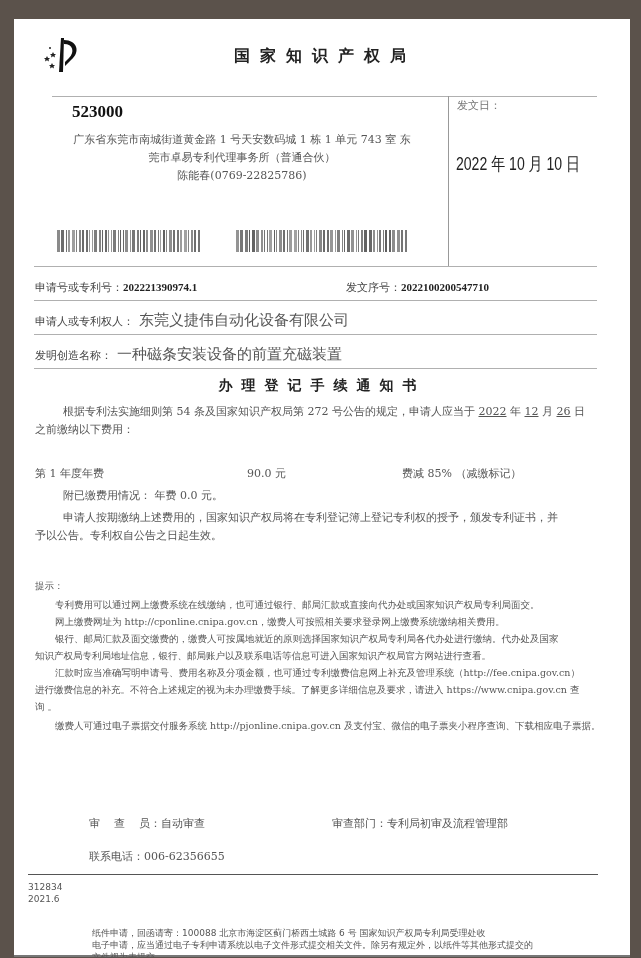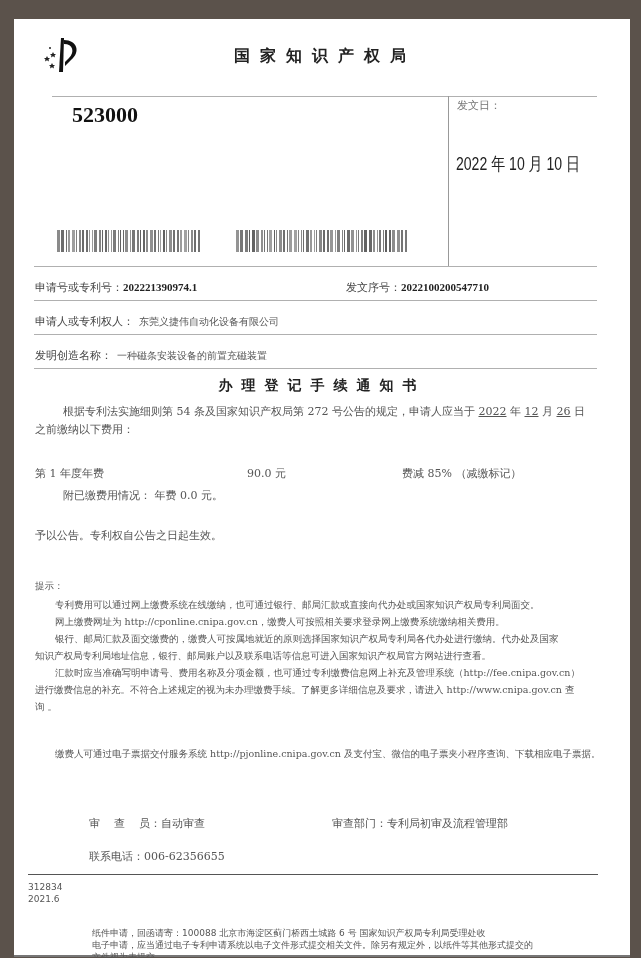--- a/index.html
+++ b/index.html
@@ -9,29 +9,29 @@
   }
   .paper {
     position:absolute; left:14px; top:19px; width:616px; height:936px; background:#ffffff;
     box-shadow: 0 2px 0 #777;
   }
   .abs { position:absolute; }
   .logo { left:27px; top:15px; width:50px; height:40px; }
   .agency { left:220px; top:27px; font-family:"DejaVu Sans","Liberation Sans",sans-serif; font-size:16px; font-weight:bold; letter-spacing:10px; color:#222; }
   .hline { position:absolute; height:1px; background:#b0b0b0; }
   .vline { position:absolute; width:1px; background:#999; }
-  .postcode { left:58px; top:83px; font-size:22px; font-weight:bold; color:#111; font-family:"Liberation Serif",serif; }
+  .postcode { left:58px; top:83px; font-size:17px; font-weight:bold; color:#111; font-family:"Liberation Serif",serif; }
   .addr { left:28px; top:112px; width:400px; text-align:center; font-size:11px; line-height:18px; color:#555; }
   .issue-label { left:443px; top:79px; font-size:11px; color:#777; }
   .issue-date { left:442px; top:133px; font-family:"Liberation Sans","DejaVu Sans",sans-serif; font-size:18px; color:#222; transform:scaleX(0.78); transform-origin:left top; }
   .barcode { top:211px; height:22px; display:flex; align-items:stretch; }
   .barcode span { display:block; background:#555; margin-right:1px; }
   .row-label { font-size:11px; color:#444; }
   .row-val-bold { font-size:11px; font-weight:bold; color:#222; font-family:"Liberation Serif",serif; }
-  .row-val { font-size:10px; color:#555;text-align:center; }
+  .row-val { font-size:15px; color:#555;text-align:center; }
   .notice-title { left:0; width:616px; top:358px; text-align:center; font-size:14px; font-weight:bold; letter-spacing:9px; color:#222; font-family:"DejaVu Sans","Liberation Sans",sans-serif; }
   .para { font-size:11px; color:#555; line-height:18px; }
   .u { text-decoration:underline; }
   .small { font-size:9.5px; color:#555; line-height:17px; }
   .foot { font-family:"DejaVu Sans","Liberation Sans",sans-serif; font-size:9px; color:#555; line-height:12px; }
 </style>
 </head>
 <body>
 
 <div class="paper">
@@ -45,20 +45,25 @@
       <polygon points="18,38 20,4 23,4 22,38" fill="#111"></polygon>
       <path d="M23,6 C36,6 40,18 30,26 L24,32 L24,28 L28,24 C34,18 32,10 23,10 Z" fill="#111"></path>
     </svg>
   </div>
   <div class="abs agency">国家知识产权局</div>
 
   <div class="hline" style="left:38px; top:77px; width:545px;"></div>
   <div class="vline" style="left:434px; top:77px; height:170px;"></div>
 
   <div class="abs postcode">523000</div>
+  <div class="abs addr">
+    <div>广东省东莞市南城街道黄金路 1 号天安数码城 1 栋 1 单元 743 室  东</div>
+    <div>莞市卓易专利代理事务所（普通合伙）</div>
+    <div>陈能春(0769-22825786)</div>
+  </div>
 
   <div class="abs issue-label">发文日：</div>
   <div class="abs issue-date">2022 年 10 月 10 日</div>
 
   <div class="abs barcode" id="bc1" style="left:43px; width:148px;">
       <span style="width: 3px; opacity: 0.69;"></span>
       <span style="width: 3px; opacity: 0.86; margin-right: 2px;"></span>
       <span style="width: 1px; opacity: 0.83;"></span>
       <span style="width: 2px; opacity: 0.6; margin-right: 2px;"></span>
       <span style="width: 3px; opacity: 0.57;"></span>
@@ -180,31 +185,32 @@
   <div class="abs para" style="left:21px; top:384px; width:570px; text-indent:28px;">
     <span>根据专利法实施细则第 54 条及国家知识产权局第 272 号公告的规定，申请人应当于 </span><span class="u">2022</span><span> 年 </span><span class="u">12</span><span> 月 </span><span class="u">26</span><span> 日</span>
   </div>
   <div class="abs para" style="left:21px; top:402px;">之前缴纳以下费用：</div>
 
   <div class="abs para" style="left:21px; top:446px;">第 1 年度年费</div>
   <div class="abs para" style="left:233px; top:446px;">90.0 元</div>
   <div class="abs para" style="left:388px; top:446px;">费减 85%  （减缴标记）</div>
   <div class="abs para" style="left:49px; top:468px;">附已缴费用情况：  年费 0.0  元。</div>
 
+  <div class="abs para" style="left:49px; top:490px;">申请人按期缴纳上述费用的，国家知识产权局将在专利登记簿上登记专利权的授予，颁发专利证书，并</div>
   <div class="abs para" style="left:21px; top:508px;font-family:Liberation Mono, monospace;">予以公告。专利权自公告之日起生效。</div>
 
   <div class="abs small" style="left:21px; top:558px;">提示：</div>
   <div class="abs small" style="left:41px; top:577px;">专利费用可以通过网上缴费系统在线缴纳，也可通过银行、邮局汇款或直接向代办处或国家知识产权局专利局面交。</div>
   <div class="abs small" style="left:41px; top:594px;">网上缴费网址为 http://cponline.cnipa.gov.cn，缴费人可按照相关要求登录网上缴费系统缴纳相关费用。</div>
   <div class="abs small" style="left:41px; top:611px;">银行、邮局汇款及面交缴费的，缴费人可按属地就近的原则选择国家知识产权局专利局各代办处进行缴纳。代办处及国家</div>
   <div class="abs small" style="left:21px; top:628px;">知识产权局专利局地址信息，银行、邮局账户以及联系电话等信息可进入国家知识产权局官方网站进行查看。</div>
   <div class="abs small" style="left:41px; top:645px;">汇款时应当准确写明申请号、费用名称及分项金额，也可通过专利缴费信息网上补充及管理系统（http://fee.cnipa.gov.cn）</div>
-  <div class="abs small" style="left:21px; top:662px;">进行缴费信息的补充。不符合上述规定的视为未办理缴费手续。了解更多详细信息及要求，请进入 http://www.cnipa.gov.cn  查</div>
+  <div class="abs small" style="left:21px; top:662px;">进行缴费信息的补充。不符合上述规定的视为未办理缴费手续。了解更多详细信息及要求，请进入 https://www.cnipa.gov.cn  查</div>
   <div class="abs small" style="left:21px; top:679px;">询 。</div>
-  <div class="abs small" style="left:41px; top:698px;margin-top:28px;">缴费人可通过电子票据交付服务系统 http://pjonline.cnipa.gov.cn 及支付宝、微信的电子票夹小程序查询、下载相应电子票据。</div>
+  <div class="abs small" style="left:41px; top:698px;">缴费人可通过电子票据交付服务系统 http://pjonline.cnipa.gov.cn 及支付宝、微信的电子票夹小程序查询、下载相应电子票据。</div>
 
   <div class="abs para" style="left:75px; top:796px;">
     <span style="white-space:pre;">审    查    员：</span><span>自动审查</span>
   </div>
   <div class="abs para" style="left:318px; top:796px;">
     <span>审查部门：</span><span>专利局初审及流程管理部</span>
   </div>
   <div class="abs para" style="left:75px; top:829px;">
     <span>联系电话：</span><span>006-62356655</span>
   </div>

